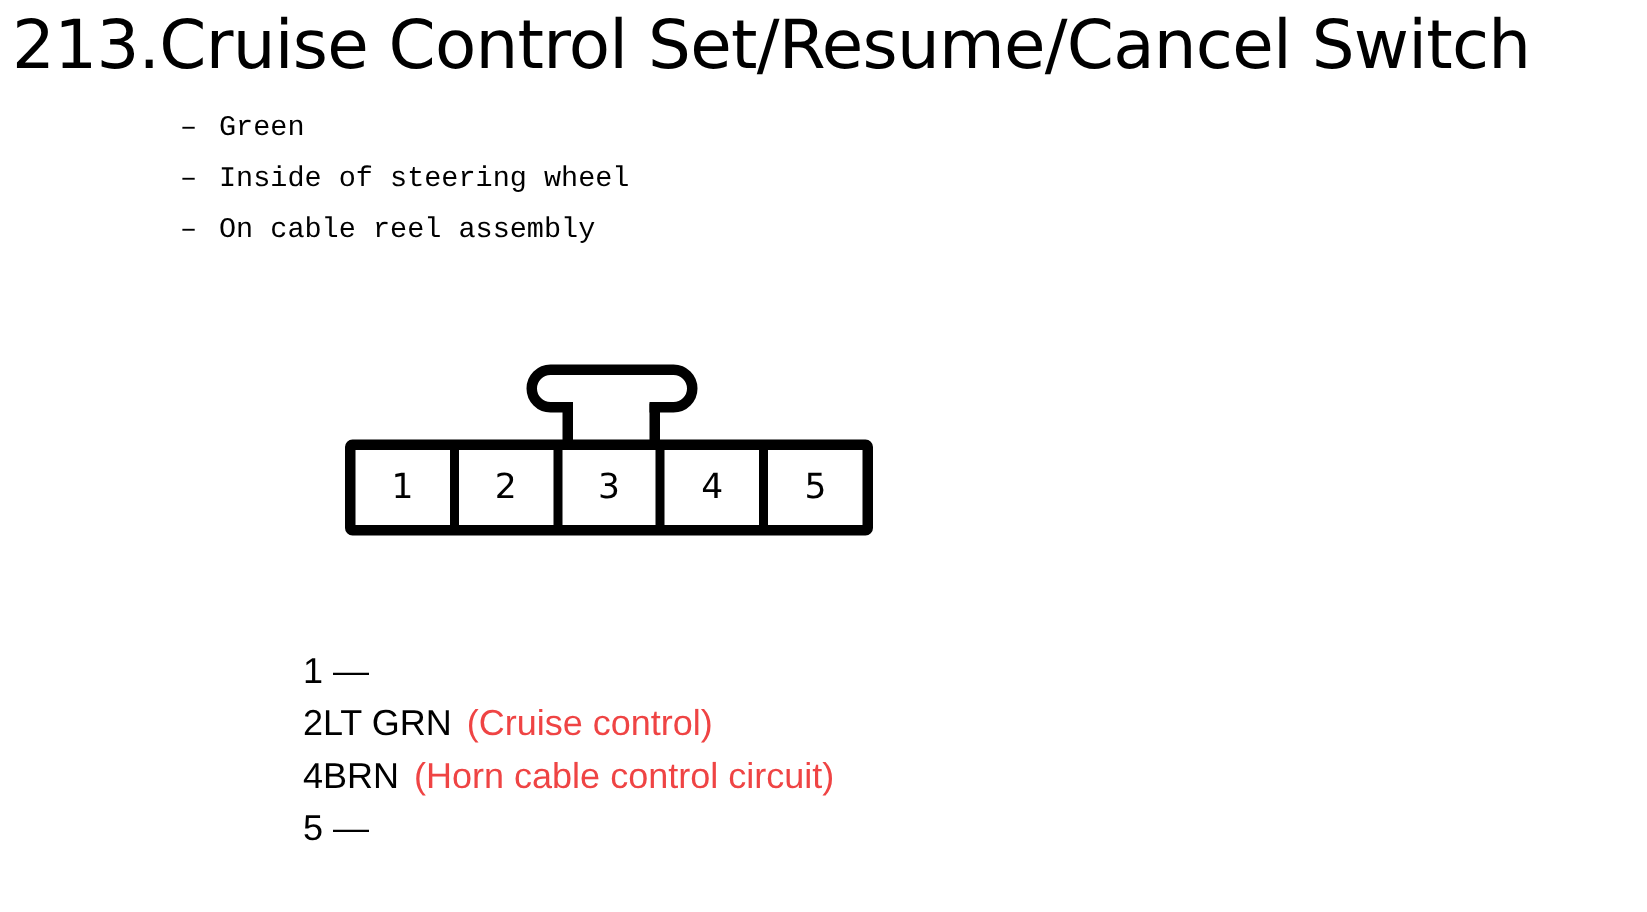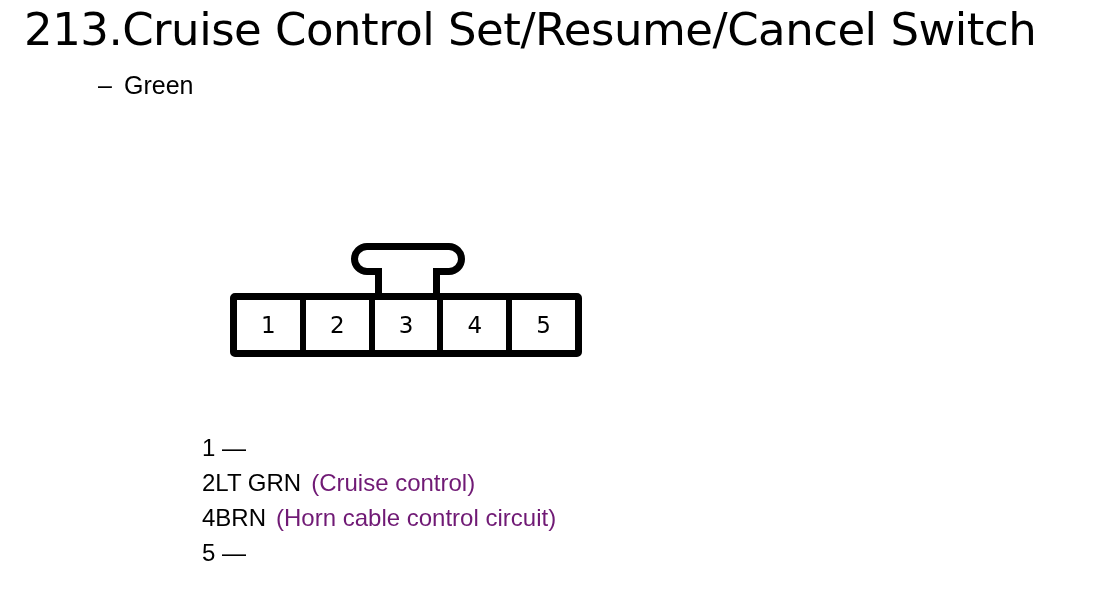--- a/index.html
+++ b/index.html
@@ -20,30 +20,29 @@
   #page-title {
     position: absolute;
     left: 8px;
     top: 2px;
     font-family: "DejaVu Sans", sans-serif;
     font-size: 45px;
     line-height: 56px;
     letter-spacing: -0.5px;
     white-space: nowrap;
     color: #000000;
-    margin-left: 16px;
   }
 
   
   #attribute-list {
     position: absolute;
-    left: 98px;
+    left: 120px;
     top: 68px;
-    font-family: Liberation Sans, sans-serif;
-    font-size: 25px;
+    font-family: Liberation Mono, monospace;
+    font-size: 19px;
     line-height: 34px;
     color: #000000;
   }
   #attribute-list .bullet-row {
     white-space: nowrap;
   }
   #attribute-list .dash {
     display: inline-block;
     width: 26px;
   }
@@ -124,32 +123,38 @@
     line-height: 35px;
     color: #000000;
   }
   #pin-list .pin-row {
     white-space: nowrap;
   }
   #pin-list .pin-code {
     color: #000000;
   }
   #pin-list .pin-circuit {
-    color: #701a75;
+    color: #ef4444;
     margin-left: 10px;
   }
 </style>
 </head>
 <body>
 
 <div id="page-title">213.Cruise Control Set/Resume/Cancel Switch</div>
 
 <div id="attribute-list">
   <div class="bullet-row">
     <span class="dash">–</span><span>Green</span>
+  </div>
+  <div class="bullet-row">
+    <span class="dash">–</span><span>Inside of steering wheel</span>
+  </div>
+  <div class="bullet-row">
+    <span class="dash">–</span><span>On cable reel assembly</span>
   </div>
 </div>
 
 <div id="connector-diagram">
 
   <div class="latch-pill"></div>
   <div class="latch-notch"></div>
   <div class="latch-leg left"></div>
   <div class="latch-leg right"></div>
 

